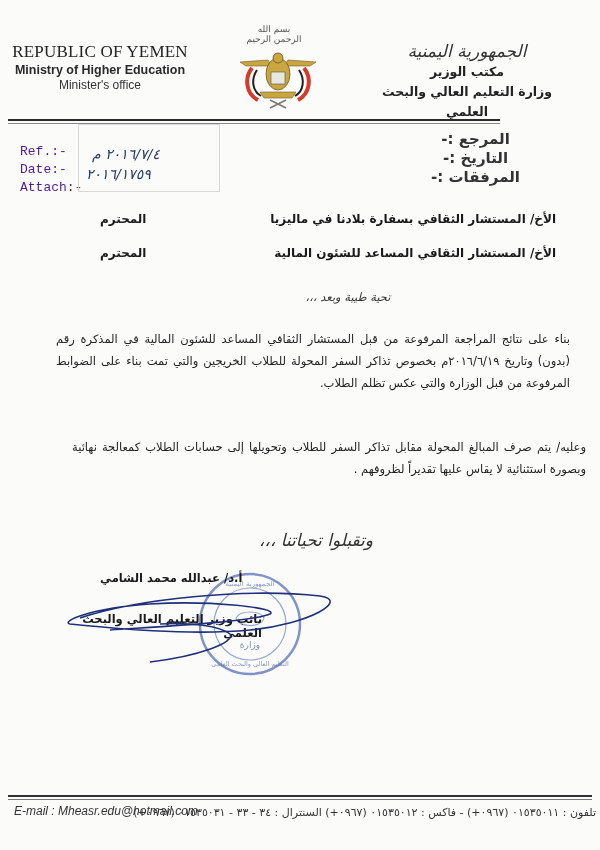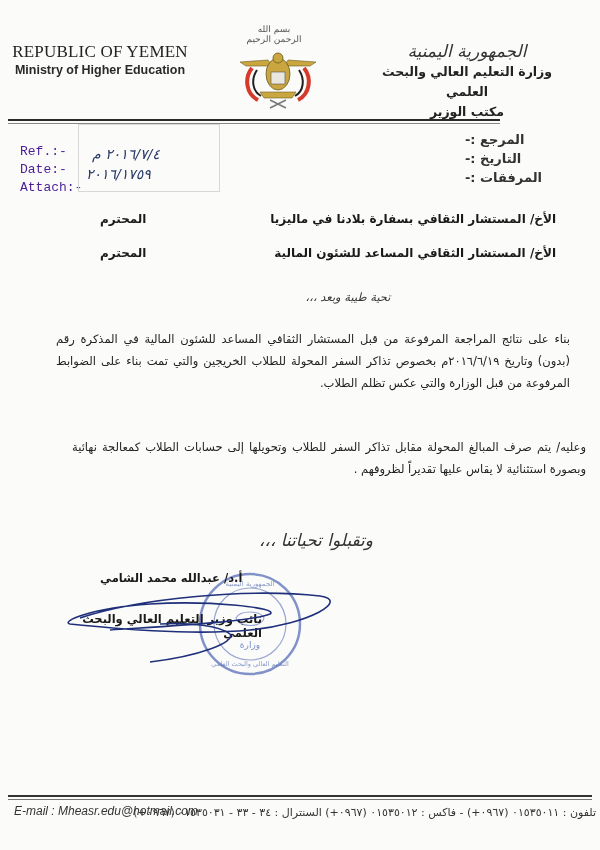--- a/index.html
+++ b/index.html
@@ -22,21 +22,21 @@
   .emblem { left: 238px; top: 46px; width: 80px; height: 64px; }
   
   .rule { left: 8px; width: 492px; height: 0; border-top: 2px solid #2a2a2a; }
   .rule.thin { border-top: 1px solid #888; }
   
   .ref-labels { left: 20px; top: 128px; font-family: Liberation Mono, monospace; font-size: 13px; color: #4c1d95; line-height: 18px; margin-top: 15px; }
   .ref-box { left: 78px; top: 124px; width: 140px; height: 66px; border: 1px solid #d8d8d8; }
   .hand { font-family: "DejaVu Sans", sans-serif; font-size: 14px; color: #2a3a66; letter-spacing: 1px; font-style: italic; }
   .hand1 { left: 92px; top: 146px; }
   .hand2 { left: 86px; top: 166px; }
-  .ar-ref { right: 58px; top: 130px; direction: rtl; text-align: left; font-size: 13px; font-weight: bold; color: #333; line-height: 19px; }
+  .ar-ref { right: 80px; top: 130px; direction: rtl; text-align: center; font-size: 15px; font-weight: bold; color: #333; line-height: 19px; }
   
   .addr { left: 100px; width: 456px; direction: rtl; display: flex; justify-content: space-between; font-weight: bold; font-size: 12px; color: #1a1a1a; }
   .addr1 { top: 212px; }
   .addr2 { top: 246px; }
   .greeting { left: 0; width: 600px; top: 290px; text-align: center; font-family: "DejaVu Serif", serif; font-style: italic; font-size: 11.5px; color: #333; direction: rtl; padding-left: 48px; }
   
   .para { left: 56px; width: 514px; direction: rtl; text-align: justify; font-size: 11.5px; color: #222; line-height: 22px; }
   .para1 { top: 328px; }
   .para2 { top: 436px; margin-left: 16px; }
   .closing { left: 0; width: 600px; top: 530px; text-align: center; font-family: "DejaVu Serif", serif; font-style: italic; font-size: 17px; color: #333; direction: rtl; margin-left: 16px; }
@@ -49,41 +49,42 @@
   .foot-rule { left: 8px; width: 584px; top: 795px; border-top: 2px solid #333; height: 2px; border-bottom: 1px solid #777; }
   .foot-email { left: 14px; top: 804px; font-family: "Liberation Sans", sans-serif; font-style: italic; font-size: 12px; color: #333; }
   .foot-phone { left: 186px; top: 806px; width: 410px; direction: rtl; font-size: 11px; font-weight: normal; color: #333; white-space: nowrap; }
 </style>
 </head>
 <body>
 
 <div class="abs en-block">
   <div class="en-title">REPUBLIC OF YEMEN</div>
   <div class="en-line1">Ministry of Higher Education</div>
+  <div class="en-line">Minister's office</div>
 </div>
 
 <div class="abs basmala">بسم الله الرحمن الرحيم</div>
 <svg class="abs emblem" viewBox="0 0 80 64">
   <path d="M2 16 L30 14 L34 20 L8 20 Z" fill="#c9a640" stroke="#6b5a20" stroke-width="0.6"></path>
   <path d="M78 16 L50 14 L46 20 L72 20 Z" fill="#c9a640" stroke="#6b5a20" stroke-width="0.6"></path>
   <path d="M14 22 C6 32 8 48 20 54" fill="none" stroke="#d63a2a" stroke-width="4"></path>
   <path d="M66 22 C74 32 72 48 60 54" fill="none" stroke="#d63a2a" stroke-width="4"></path>
   <path d="M19 24 C13 33 14 45 23 50" fill="none" stroke="#222" stroke-width="2"></path>
   <path d="M61 24 C67 33 66 45 57 50" fill="none" stroke="#222" stroke-width="2"></path>
   <ellipse cx="40" cy="28" rx="12" ry="16" fill="#c9a640" stroke="#6b5a20" stroke-width="0.8"></ellipse>
   <circle cx="40" cy="12" r="5" fill="#c9a640" stroke="#6b5a20" stroke-width="0.8"></circle>
   <rect x="33" y="26" width="14" height="12" fill="#e8e6de" stroke="#555" stroke-width="0.6"></rect>
   <path d="M22 46 L58 46 L54 52 L26 52 Z" fill="#c9a640" stroke="#6b5a20" stroke-width="0.6"></path>
   <path d="M32 54 L48 62 M48 54 L32 62" stroke="#777" stroke-width="1.5"></path>
 </svg>
 
 <div class="abs ar-block">
   <div class="ar-title">الجمهورية اليمنية</div>
+  <div class="ar-line">مكتب الوزير</div>
   <div class="ar-line">وزارة التعليم العالي والبحث العلمي</div>
-  <div class="ar-line">مكتب الوزير</div>
 </div>
 
 <div class="abs rule" style="top:119px;"></div>
 <div class="abs rule thin" style="top:123px;"></div>
 
 <div class="abs ref-labels">
   <div>Ref.:-</div>
   <div>Date:-</div>
   <div>Attach:-</div>
 </div>

